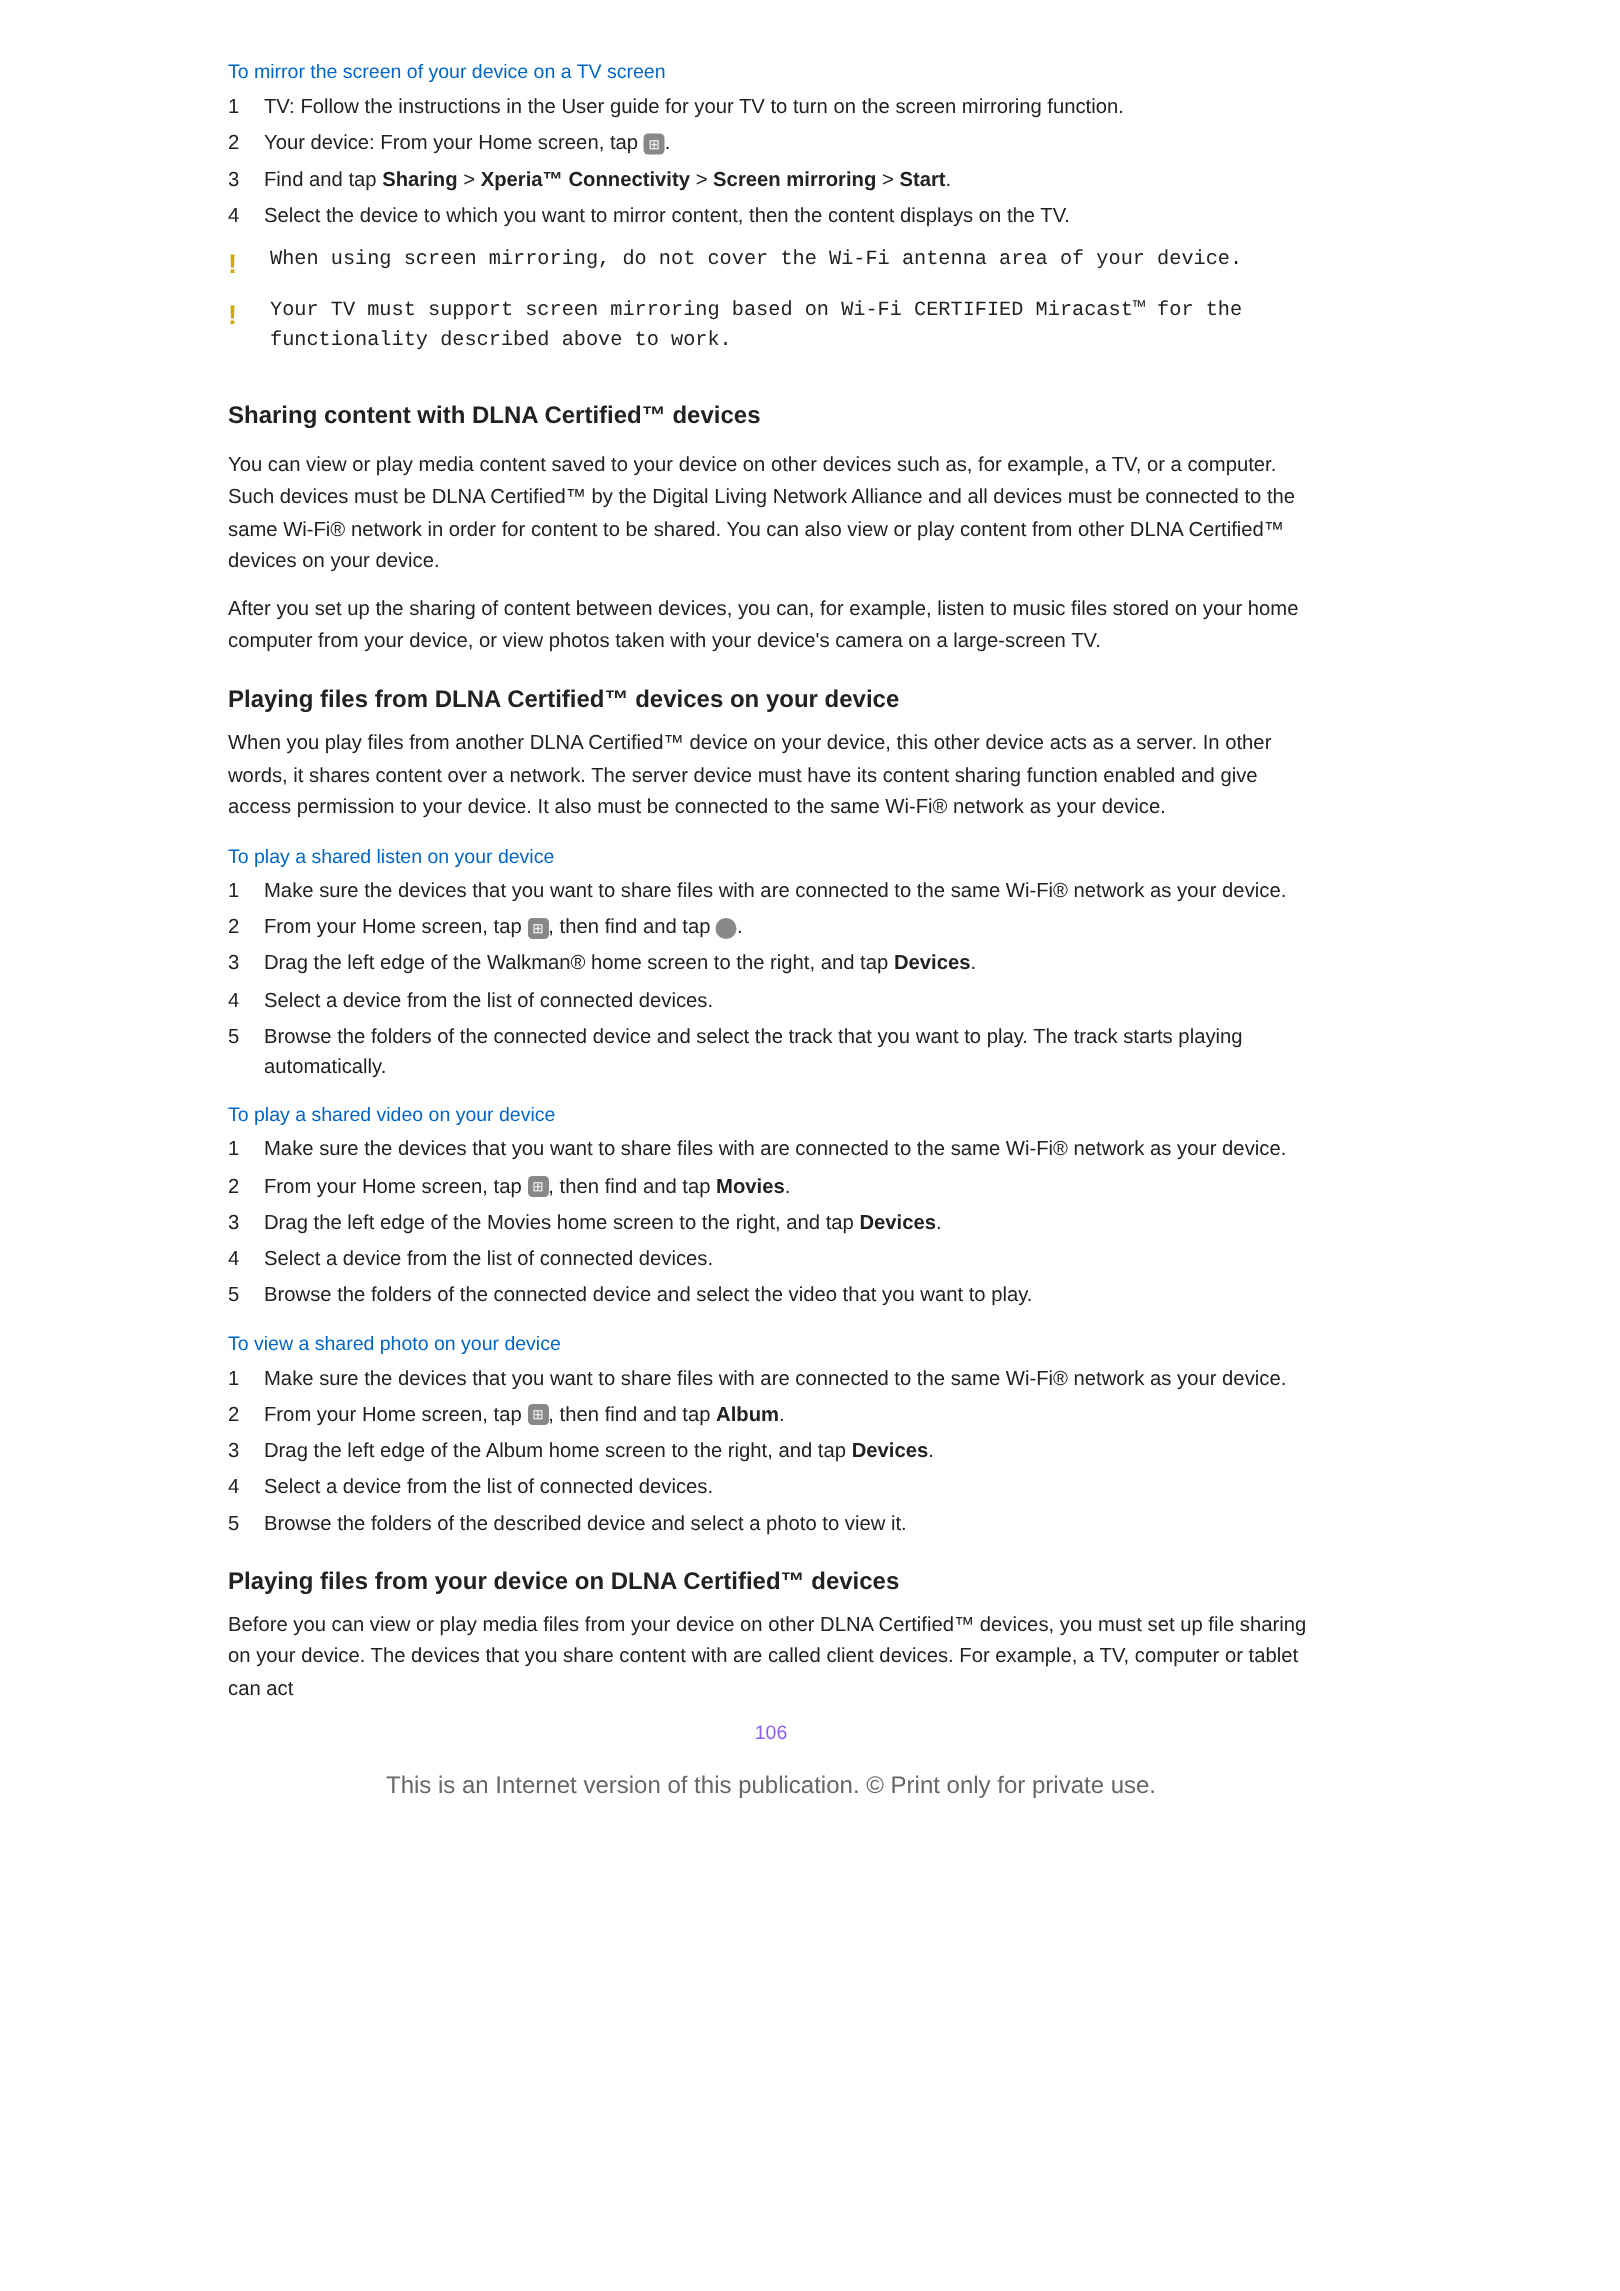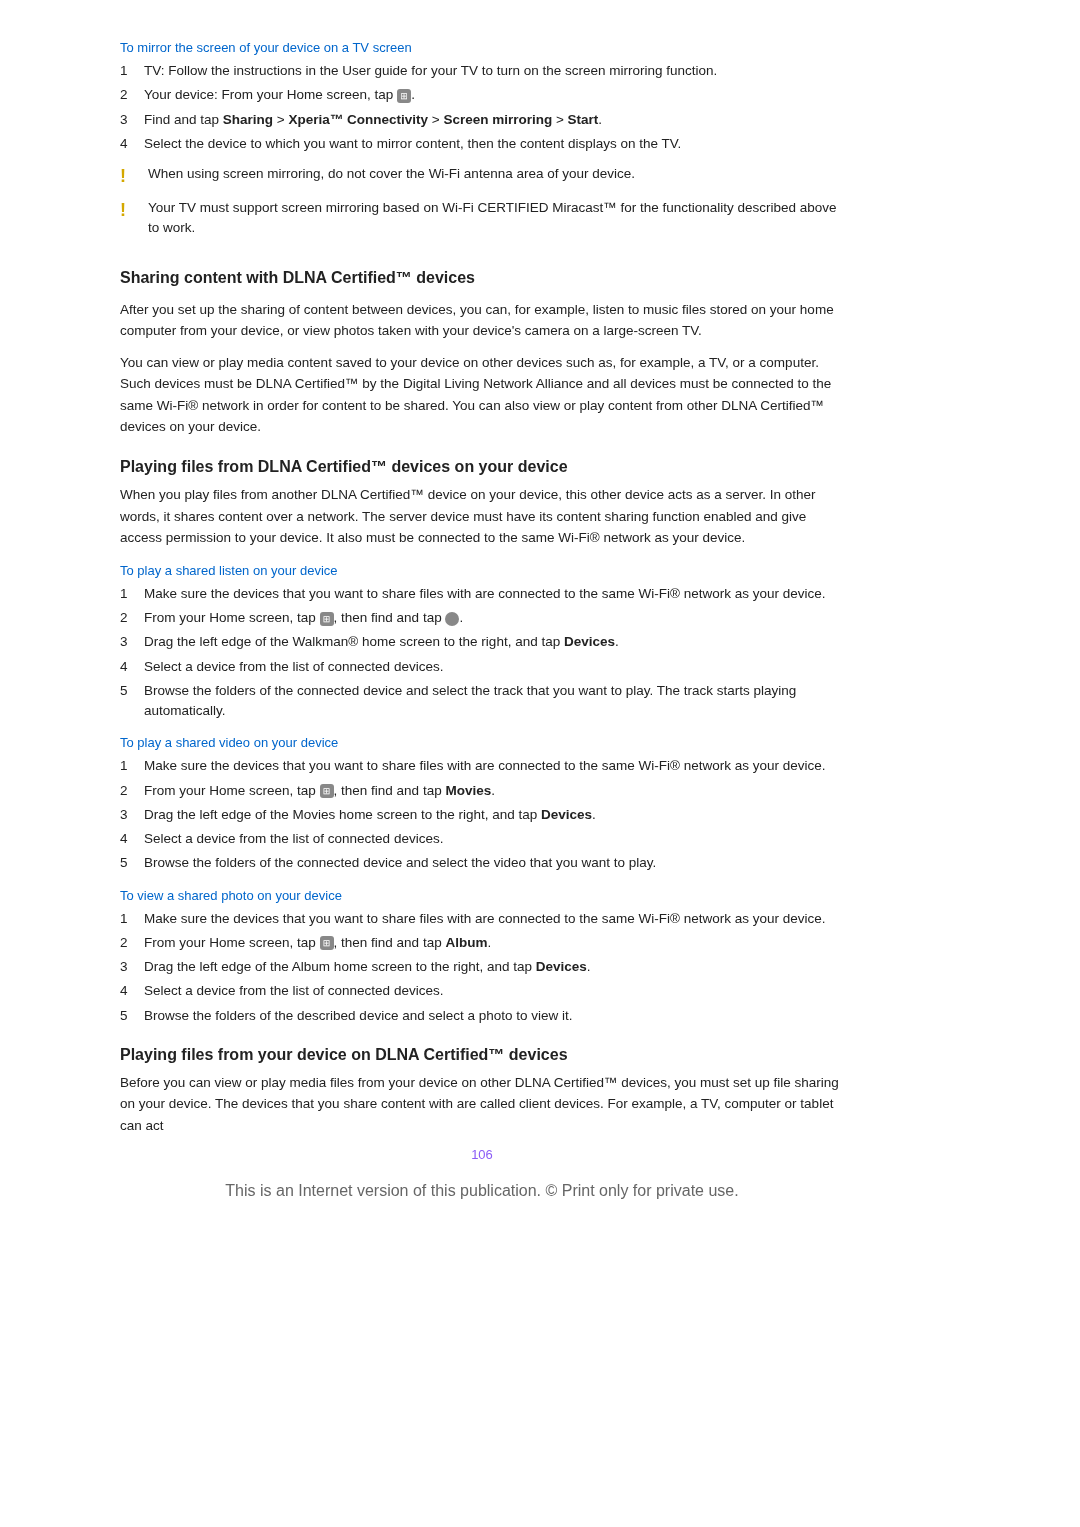--- a/index.html
+++ b/index.html
@@ -17,20 +17,21 @@
       min-height: 1527px;
       position: relative;
     }
 
     .page-container {
       width: 964px;
       min-height: 1527px;
       background: #ffffff;
       padding: 40px 120px 60px 120px;
       position: relative;
+      margin-left: 32px;
     }
 
     .section-link {
       color: #0066cc;
       font-size: 13px;
       display: block;
       margin-bottom: 6px;
     }
 
     .numbered-list {
@@ -67,20 +68,21 @@
     .warning-icon {
       color: #d4a800;
       font-size: 18px;
       font-weight: bold;
       min-width: 28px;
       margin-top: -1px;
     }
 
     .warning-text {
       flex: 1;
+      font-family: Liberation Mono, monospace;
     }
 
     .section-heading {
       font-size: 16px;
       font-weight: bold;
       margin: 30px 0 12px 0;
       border-bottom: none;
     }
 
     .subsection-heading {
@@ -150,22 +152,22 @@
     <span class="warning-icon">!</span>
     <span class="warning-text">When using screen mirroring, do not cover the Wi-Fi antenna area of your device.</span>
   </div>
   <div class="warning-item">
     <span class="warning-icon">!</span>
     <span class="warning-text">Your TV must support screen mirroring based on Wi-Fi CERTIFIED Miracast™ for the functionality described above to work.</span>
   </div>
 
   <h2 class="section-heading">Sharing content with DLNA Certified™ devices</h2>
 
+  <p class="body-text">You can view or play media content saved to your device on other devices such as, for example, a TV, or a computer. Such devices must be DLNA Certified™ by the Digital Living Network Alliance and all devices must be connected to the same Wi-Fi® network in order for content to be shared. You can also view or play content from other DLNA Certified™ devices on your device.</p>
   <p class="body-text">After you set up the sharing of content between devices, you can, for example, listen to music files stored on your home computer from your device, or view photos taken with your device's camera on a large-screen TV.</p>
-  <p class="body-text">You can view or play media content saved to your device on other devices such as, for example, a TV, or a computer. Such devices must be DLNA Certified™ by the Digital Living Network Alliance and all devices must be connected to the same Wi-Fi® network in order for content to be shared. You can also view or play content from other DLNA Certified™ devices on your device.</p>
 
   <h3 class="subsection-heading">Playing files from DLNA Certified™ devices on your device</h3>
 
   <p class="body-text">When you play files from another DLNA Certified™ device on your device, this other device acts as a server. In other words, it shares content over a network. The server device must have its content sharing function enabled and give access permission to your device. It also must be connected to the same Wi-Fi® network as your device.</p>
 
   <a class="sub-link">To play a shared listen on your device</a>
 
   <ol class="numbered-list">
     <li>
       <span class="num">1</span>

